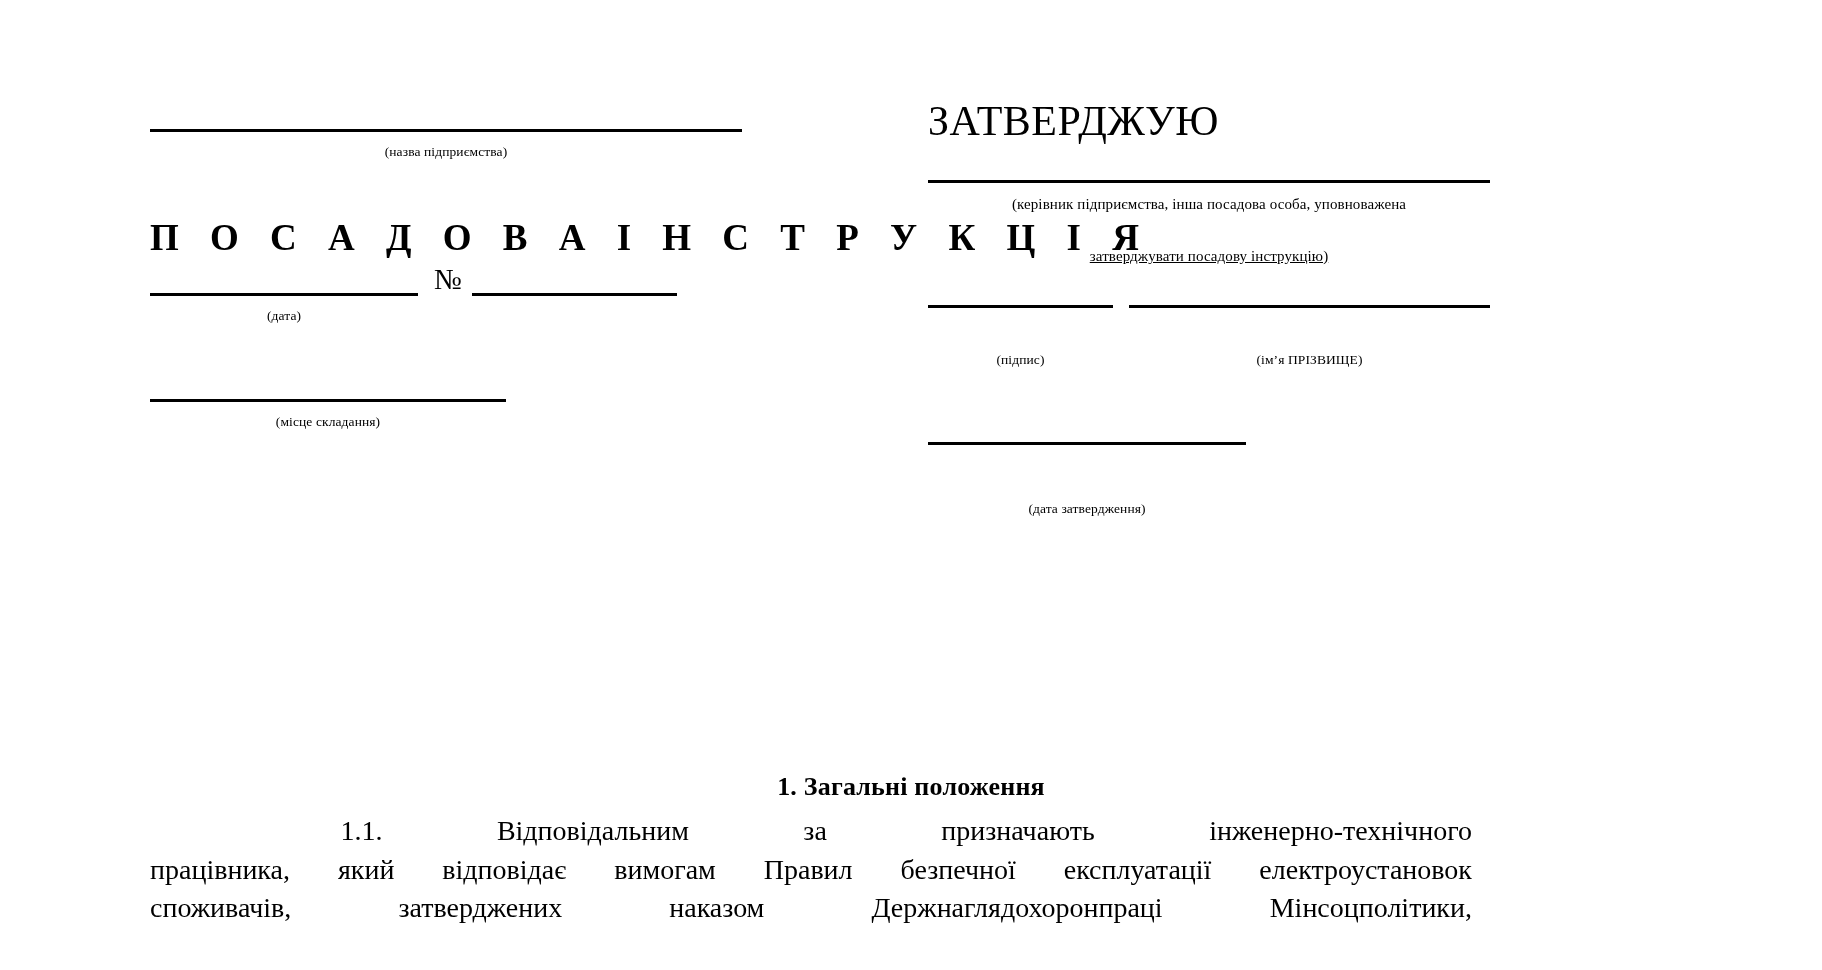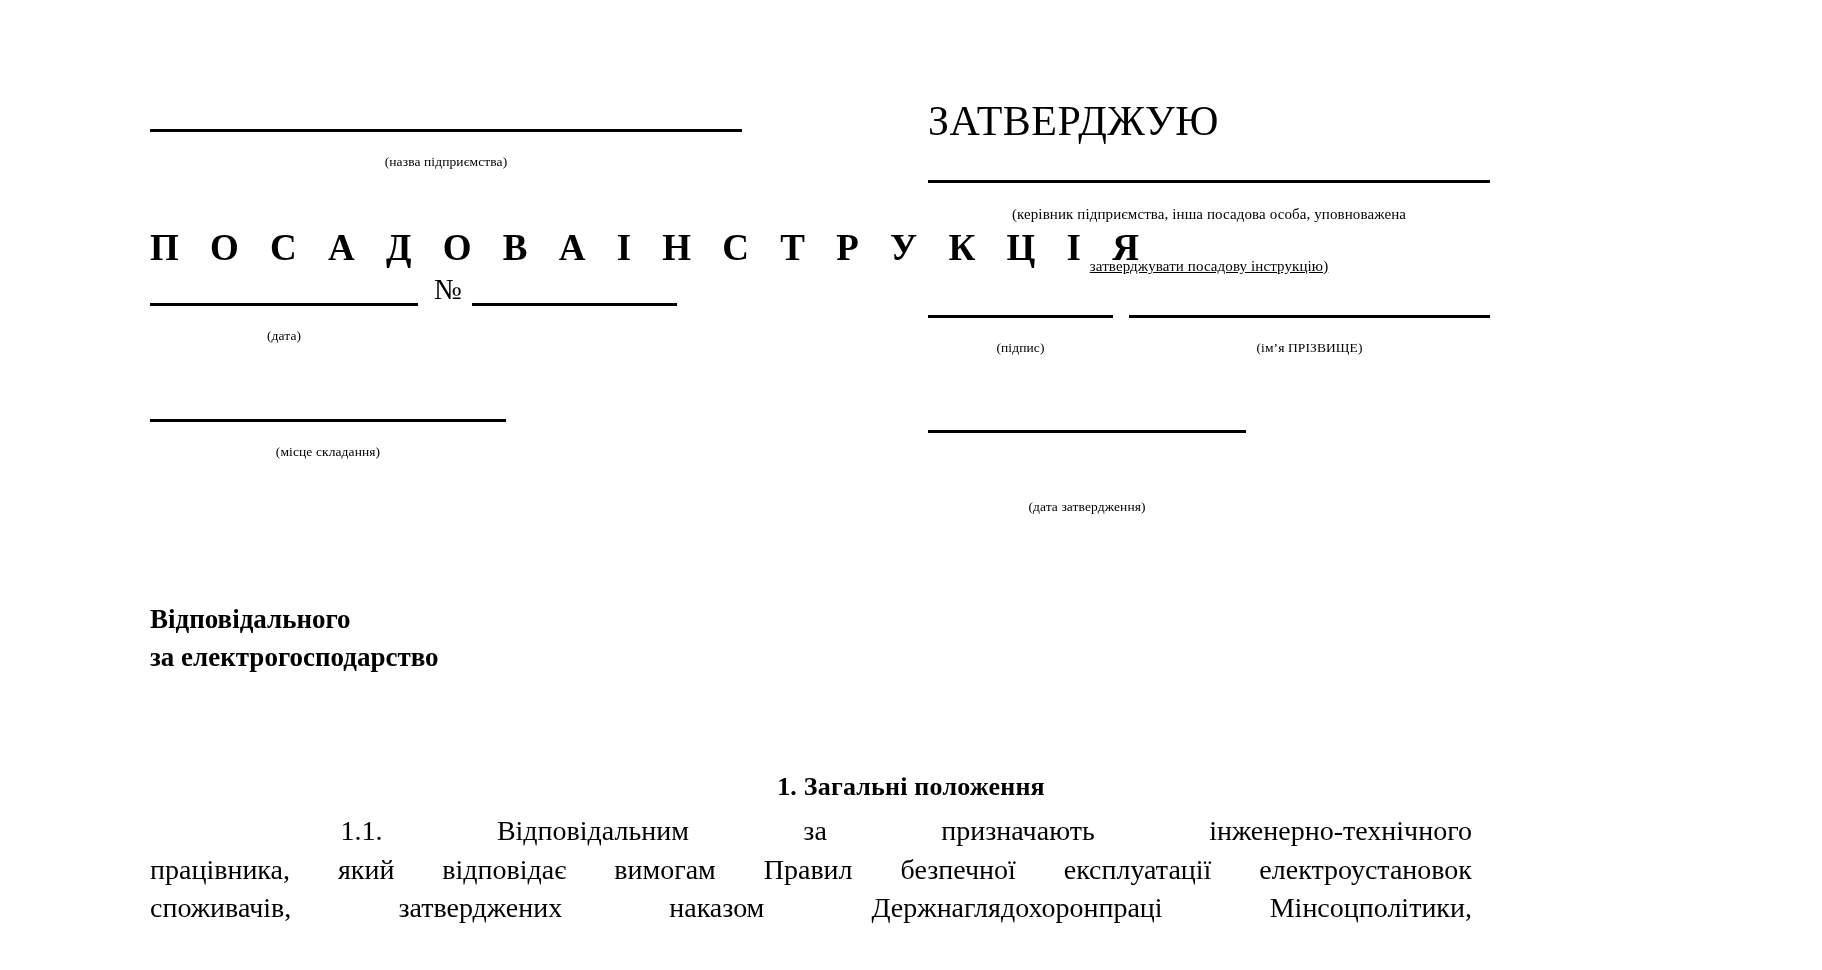--- a/index.html
+++ b/index.html
@@ -51,21 +51,21 @@
     border-bottom: 3px solid #000;
     height: 0;
     font-size: 0;
     line-height: 0;
   }
 
   .caption {
     font-size: 13.5px;
     text-align: center;
     line-height: 1.25;
-    padding-top: 22px;
+    padding-top: 12px;
     letter-spacing: 0.1px;
   }
 
   
   .org-rule {
     width: 592px;
     margin-top: 129px;
   }
   .org-caption {
     width: 592px;
@@ -140,20 +140,21 @@
     margin-top: 39px;
     display: flex;
     width: 562px;
   }
   .sign-row .sig-slot { width: 185px; }
   .sign-row .gap { width: 16px; }
   .sign-row .name-slot { width: 361px; }
   .sign-caption-row {
     display: flex;
     width: 562px;
+    margin-top: 32px;
   }
   .sign-caption-row .sig-slot { width: 185px; }
   .sign-caption-row .gap { width: 16px; }
   .sign-caption-row .name-slot { width: 361px; }
 
   .appdate-rule {
     width: 318px;
     margin-top: 74px;
   }
   .appdate-caption {
@@ -252,24 +253,20 @@
         <div class="caption sig-slot">(підпис)</div>
         <div class="gap"></div>
         <div class="caption name-slot">(ім’я ПРІЗВИЩЕ)</div>
       </div>
 
       <div class="rule appdate-rule"></div>
       <div class="caption appdate-caption">(дата затвердження)</div>
     </div>
   </div>
 
-  <div class="job-title">
-    <div>Відповідального</div>
-    <div>за електрогосподарство</div>
-  </div>
 
   <div class="section-heading">1. Загальні положення</div>
 
   <div class="body-text" id="body-text">
       <div class="body-line justify">
         <span class="indent"></span>
         <span class="w">1.1.</span>
         <span class="w">Відповідальним</span>
         <span class="w">за</span>
         <span class="w">призначають</span>

